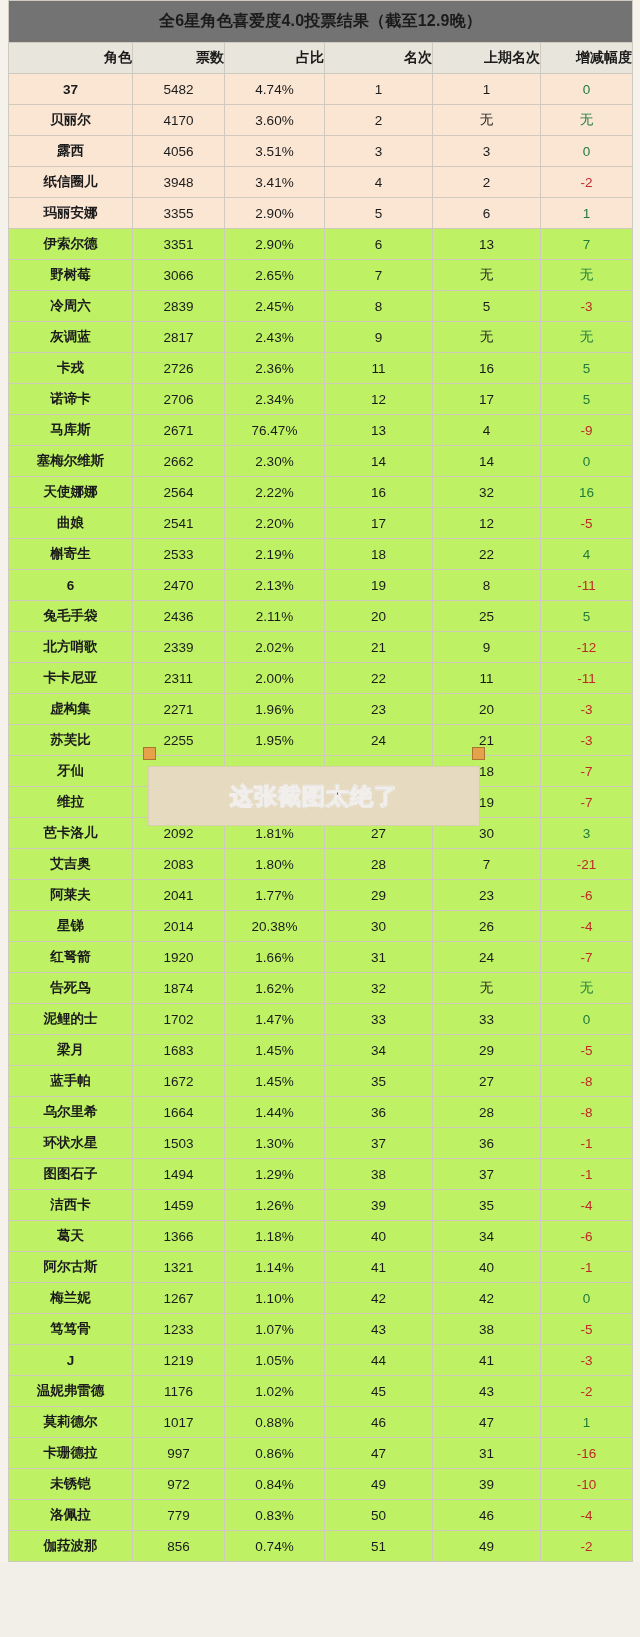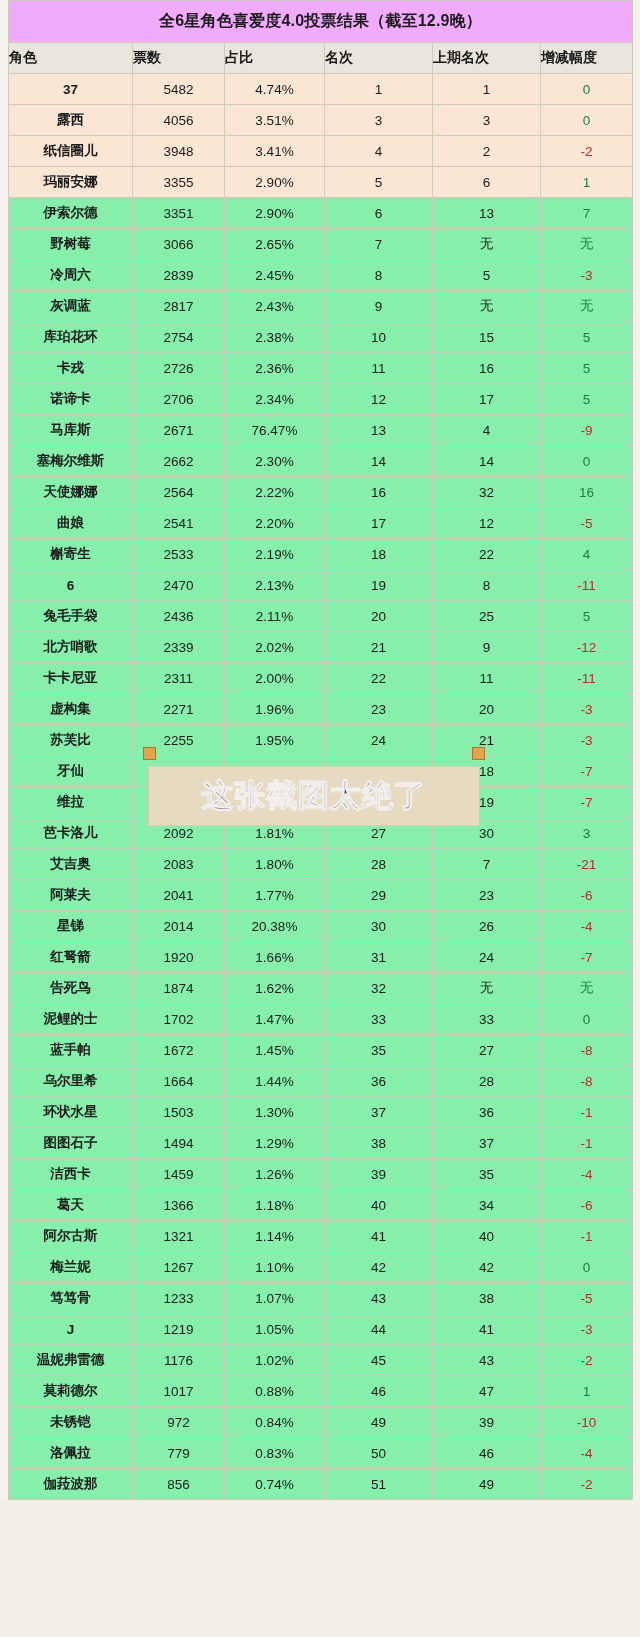--- a/index.html
+++ b/index.html
@@ -1,71 +1,71 @@
 <!DOCTYPE html>
 <html><head>
 <meta charset="utf-8">
 <style>
   html,body{margin:0;padding:0;background:#f2efe9;}
   body{font-family:"Liberation Sans","DejaVu Sans",sans-serif;}
   .page{width:640px;position:relative;background:#f5f2ec;}
   table{border-collapse:collapse;width:624px;margin:0 8px;table-layout:fixed;}
   .title-row td{
-    background:#f0abfc;
+    background:#737373;
     font-size:16px;
     font-weight:bold;
     color:#1b1b1b;
     padding:9px 0 10px 0;
     border:1px solid #cfcabd;
     letter-spacing:0.2px;
   }
   th{
     background:#e8e5dc;
     font-size:14px;
     font-weight:bold;
     color:#1b1b1b;
     border:1px solid #cfcabd;
     padding:6px 0;
-    text-align:left;
+    text-align:right;
   }
   td{
     border:1px solid #cfcabd;
     font-size:13.5px;
     color:#1b1b1b;
     text-align:center;
     padding:4px 0;
     height:22px;
   }
   col.c0{width:124px;}
   col.c1{width:92px;}
   col.c2{width:100px;}
   col.c3{width:108px;}
   col.c4{width:108px;}
   col.c5{width:92px;}
   .name{font-weight:bold;}
   .tier-top{background:#fbe6d4;}
-  .tier-plain{background:#86efac;padding-left:19px;}
+  .tier-plain{background:#bef264;padding-left:19px;}
   .chg-pos{color:#1f7a3d;}
   .chg-neg{color:#c0282b;}
   .chg-zero{color:#1f7a3d;}
   .chg-none{color:#1f7a3d;}
   .overlay{
     position:absolute;
     left:148px;
     top:766px;
     width:330px;
     height:58px;
     background:#f3ead0;
     border:1px solid #d8cfae;
     display:flex;
     align-items:center;
     justify-content:center;
   }
   .overlay-text{
-    font-size:31px;
+    font-size:23px;
     font-weight:bold;
     color:#18324d;
     letter-spacing:1px;
     -webkit-text-stroke:1px #ffffff;
     text-shadow:0 1px 0 #ffffff,1px 0 0 #ffffff,-1px 0 0 #ffffff,0 -1px 0 #ffffff;
     white-space:nowrap;
   }
   .handle-l,.handle-r{
     position:absolute;
     width:11px;height:11px;
@@ -111,20 +111,28 @@
     <tbody id="tbody">
         <tr class="tier-top">
           <td class="name">37</td>
           <td>5482</td>
           <td>4.74%</td>
           <td>1</td>
           <td>1</td>
           <td class="chg-zero">0</td>
         </tr>
         <tr class="tier-top">
+          <td class="name">贝丽尔</td>
+          <td>4170</td>
+          <td>3.60%</td>
+          <td>2</td>
+          <td>无</td>
+          <td class="chg-none">无</td>
+        </tr>
+        <tr class="tier-top">
           <td class="name">露西</td>
           <td>4056</td>
           <td>3.51%</td>
           <td>3</td>
           <td>3</td>
           <td class="chg-zero">0</td>
         </tr>
         <tr class="tier-top">
           <td class="name">纸信圈儿</td>
           <td>3948</td>
@@ -167,28 +175,20 @@
         </tr>
         <tr class="tier-plain">
           <td class="name">灰调蓝</td>
           <td>2817</td>
           <td>2.43%</td>
           <td>9</td>
           <td>无</td>
           <td class="chg-none">无</td>
         </tr>
         <tr class="tier-plain">
-          <td class="name">库珀花环</td>
-          <td>2754</td>
-          <td>2.38%</td>
-          <td>10</td>
-          <td>15</td>
-          <td class="chg-pos">5</td>
-        </tr>
-        <tr class="tier-plain">
           <td class="name">卡戎</td>
           <td>2726</td>
           <td>2.36%</td>
           <td>11</td>
           <td>16</td>
           <td class="chg-pos">5</td>
         </tr>
         <tr class="tier-plain">
           <td class="name">诺谛卡</td>
           <td>2706</td>
@@ -351,20 +351,28 @@
         </tr>
         <tr class="tier-plain">
           <td class="name">泥鲤的士</td>
           <td>1702</td>
           <td>1.47%</td>
           <td>33</td>
           <td>33</td>
           <td class="chg-zero">0</td>
         </tr>
         <tr class="tier-plain">
+          <td class="name">梁月</td>
+          <td>1683</td>
+          <td>1.45%</td>
+          <td>34</td>
+          <td>29</td>
+          <td class="chg-neg">-5</td>
+        </tr>
+        <tr class="tier-plain">
           <td class="name">蓝手帕</td>
           <td>1672</td>
           <td>1.45%</td>
           <td>35</td>
           <td>27</td>
           <td class="chg-neg">-8</td>
         </tr>
         <tr class="tier-plain">
           <td class="name">乌尔里希</td>
           <td>1664</td>
@@ -445,20 +453,28 @@
           <td>43</td>
           <td class="chg-neg">-2</td>
         </tr>
         <tr class="tier-plain">
           <td class="name">莫莉德尔</td>
           <td>1017</td>
           <td>0.88%</td>
           <td>46</td>
           <td>47</td>
           <td class="chg-pos">1</td>
+        </tr>
+        <tr class="tier-plain">
+          <td class="name">卡珊德拉</td>
+          <td>997</td>
+          <td>0.86%</td>
+          <td>47</td>
+          <td>31</td>
+          <td class="chg-neg">-16</td>
         </tr>
         <tr class="tier-plain">
           <td class="name">未锈铠</td>
           <td>972</td>
           <td>0.84%</td>
           <td>49</td>
           <td>39</td>
           <td class="chg-neg">-10</td>
         </tr>
         <tr class="tier-plain">

